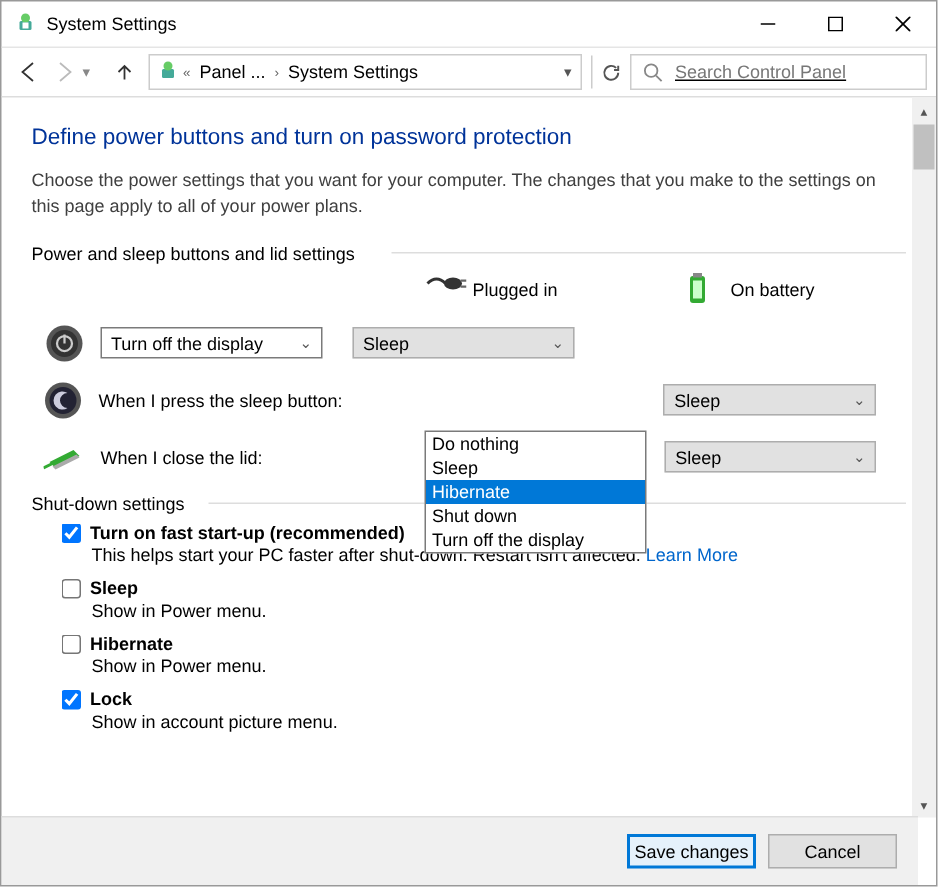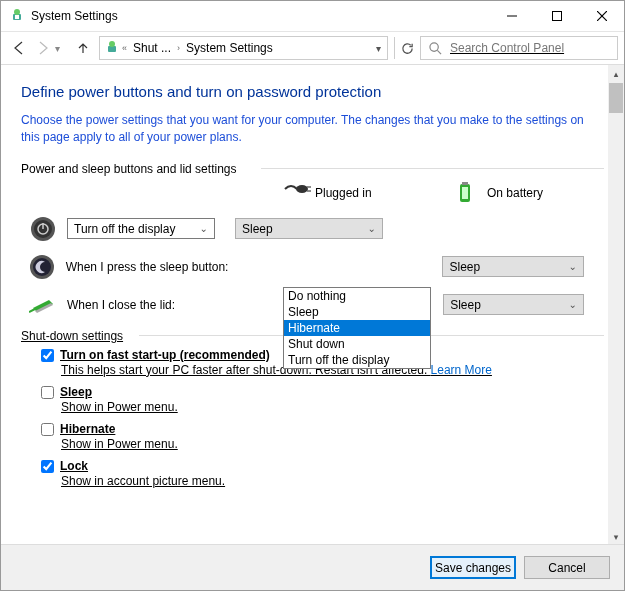--- a/index.html
+++ b/index.html
@@ -29,50 +29,50 @@
 .searchbox input::placeholder { color: #777; }
 
 .content { position: relative; padding: 18px 20px 0 20px; height: 480px; overflow: hidden; }
 .scrollbar { position: absolute; right: 0; top: 64px; width: 16px; height: 480px; background: #f0f0f0; }
 .scrollthumb { position: absolute; top: 18px; width: 14px; left: 1px; height: 30px; background: #c0c0c0; }
 .scrollarrow { position: absolute; width: 16px; height: 17px; display: flex; align-items: center; justify-content: center; font-size: 9px; color: #555; }
 .scrollarrow.up { top: 0; }
 .scrollarrow.down { bottom: 0; }
 
 h1 { font-size: 15px; font-weight: 400; color: #003399; margin-bottom: 12px; }
-.intro { font-size: 12px; color: #1d4ed8; line-height: 1.4; margin-bottom: 16px; padding-right: 10px; }
+.intro { font-size: 12px; color: #404040; line-height: 1.4; margin-bottom: 16px; padding-right: 10px; }
 .section-label { font-size: 12px; margin-bottom: 12px; }
 .divider-line { border: none; border-top: 1px solid #ddd; margin-top: 2px; }
 
 .headerrow { display: flex; padding-left: 262px; gap: 24px; margin-bottom: 10px; }
 .headercol { display: flex; align-items: center; gap: 8px; width: 148px; font-size: 12px; }
 .headercol .icon { width: 24px; height: 24px; }
 
 .settingrow { display: flex; align-items: center; margin-bottom: 10px; }
 .settingrow .rowicon { width: 28px; height: 28px; display: flex; align-items: center; justify-content: center; margin-left: 8px; margin-right: 10px; }
 .settingrow .rowlabel { flex: 0 0 216px; font-size: 12px; }
 .dropdown { width: 148px; height: 21px; border: 1px solid #adadad; background: #e1e1e1; display: flex; align-items: center; justify-content: space-between; padding: 0 6px; font-size: 12px; margin-right: 20px; }
 .dropdown.open { background: #fff; border: 1px solid #7a7a7a; }
 .dropdown .dv { font-size: 10px; color: #555; }
 
 .dropdown-list { position: absolute; left: 282px; top: 222px; width: 148px; background: #fff; border: 1px solid #7a7a7a; z-index: 10; }
 .dropdown-list .opt { padding: 1px 4px; font-size: 12px; }
 .dropdown-list .opt.selected { background: #0078d7; color: #fff; }
 
-.shutdown-section { margin-top: 0px; text-decoration: underline; }
+.shutdown-section { margin-top: 0px; }
 .shutdown-items { padding-left: 20px; margin-top: 8px; }
 .sd-item { margin-bottom: 8px; }
 .sd-check { display: flex; align-items: flex-end; gap: 6px; }
 .sd-check input { width: 13px; height: 13px; }
 .sd-check label { font-size: 12px; }
 .sd-check label.bold { font-weight: 600; }
 .sd-desc { font-size: 12px; padding-left: 20px; margin-top: 1px; }
 .link { color: #0066cc; cursor: pointer; }
 
-.footer { position: absolute; bottom: 0; left: 0; right: 0; height: 46px; border-top: 1px solid #ddd; background: #f0f0f0; display: flex; justify-content: flex-end; align-items: center; gap: 8px; padding-right: 14px; }
+.footer { position: absolute; bottom: 0; left: 0; right: 12px; height: 46px; border-top: 1px solid #ddd; background: #f0f0f0; display: flex; justify-content: flex-end; align-items: center; gap: 8px; padding-right: 14px; }
 .btn { min-width: 86px; height: 23px; border: 1px solid #adadad; background: #e1e1e1; font-size: 12px; display: flex; align-items: center; justify-content: center; }
 .btn.primary { border: 2px solid #0078d7; background: #e5f1fb; }
 </style>
 </head>
 <body>
 
 <div class="titlebar">
   <span class="titlebar-icon">
     <svg width="16" height="16" viewBox="0 0 16 16">
         <rect x="4" y="6" width="8" height="6" fill="#4a9" rx="1"></rect>
@@ -119,21 +119,21 @@
       </svg>
     </div>
   <div class="addrbar">
     <span class="addr-icon">
       <svg width="16" height="16" viewBox="0 0 16 16">
           <rect x="4" y="6" width="8" height="6" fill="#4a9" rx="1"></rect>
           <circle cx="8" cy="4" r="3" fill="#6c6"></circle>
         </svg>
     </span>
     <span class="crumb-sep">«</span>
-    <span class="crumb">Shut ...</span>
+    <span class="crumb">Panel ...</span>
     <span class="crumb-sep">›</span>
     <span class="crumb">System Settings</span>
     <div class="addr-right">
       <span style="font-size:10px;color:#555">▾</span>
     </div>
   </div>
   <div class="refresh">
     <svg width="13" height="13" viewBox="0 0 14 14" fill="none" stroke="#555" stroke-width="1.4">
         <path d="M12 7 A5 5 0 1 1 10.5 3.5 M12 2 L12 5 L9 5"></path>
       </svg>

